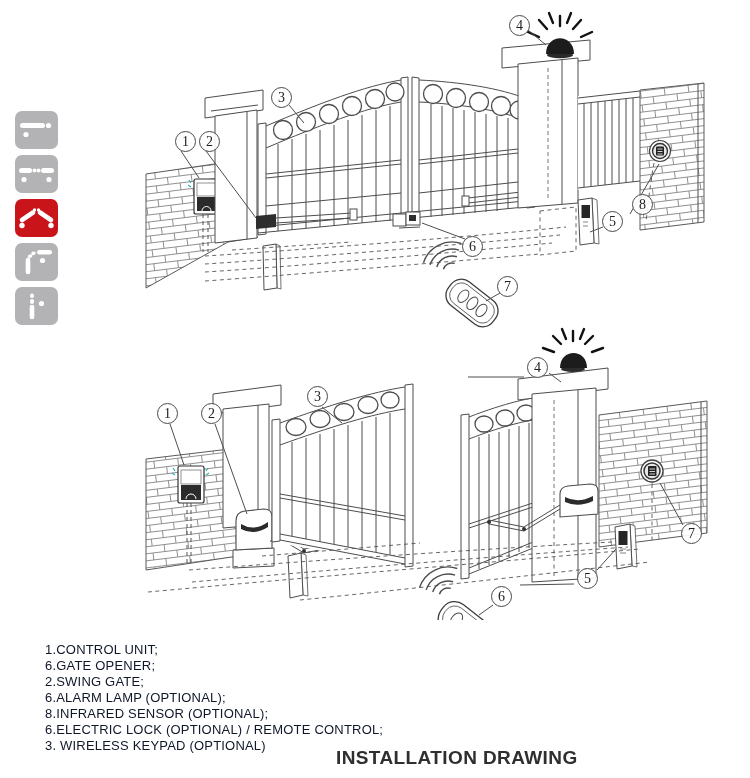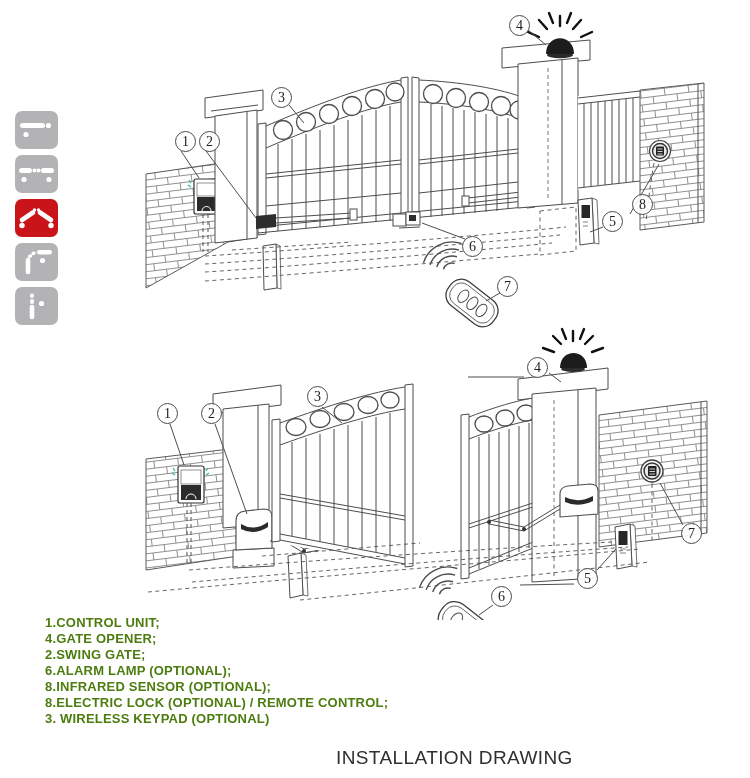--- a/index.html
+++ b/index.html
@@ -7,25 +7,25 @@
          font-family:"Liberation Sans",sans-serif;}
   
   .gicon{position:absolute;left:15px;width:43px;height:38px;border-radius:7px;background:#b3b3b5;}
   .gicon.sel{background:#c9141a;}
   .gicon svg{display:block;width:100%;height:100%;}
   
   .co{position:absolute;width:19px;height:19px;border:1.4px solid #4a4a4a;border-radius:50%;
       background:rgba(255,255,255,.9);color:#222;font-family:"Liberation Serif",serif;
       font-size:14px;line-height:19px;text-align:center;}
   
-  #legend{position:absolute;left:45px;top:615px;color:#4d7c0f;font-size:13px;font-weight:bold;
+  #legend{position:absolute;left:45px;top:642px;color:#0f172a;font-size:13px;font-weight:normal;
           letter-spacing:.2px;}
   #legend div{height:16px;line-height:16px;white-space:pre;}
   
-  #title{position:absolute;left:336px;top:747px;color:#2f2f2f;font-size:19px;font-weight:normal;
+  #title{position:absolute;left:336px;top:747px;color:#2f2f2f;font-size:19px;font-weight:bold;
          letter-spacing:.4px;}
   svg{position:absolute;left:0;top:0;}
 </style>
 </head>
 <body>
 
 <div id="stage">
 
   <div class="gicon" style="top:111px">
     <svg viewBox="0 0 43 38">
@@ -461,22 +461,22 @@
   <div class="co" style="left:157px;top:403px">1</div>
   <div class="co" style="left:201px;top:403px">2</div>
   <div class="co" style="left:307px;top:386px">3</div>
   <div class="co" style="left:527px;top:357px">4</div>
   <div class="co" style="left:577px;top:568px">5</div>
   <div class="co" style="left:491px;top:586px">6</div>
   <div class="co" style="left:681px;top:523px">7</div>
 
   <div id="legend">
     <div>1.CONTROL UNIT;</div>
-    <div>4.GATE OPENER;</div>
+    <div>6.GATE OPENER;</div>
     <div>2.SWING GATE;</div>
     <div>6.ALARM LAMP (OPTIONAL);</div>
     <div>8.INFRARED SENSOR (OPTIONAL);</div>
-    <div>8.ELECTRIC LOCK (OPTIONAL) / REMOTE CONTROL;</div>
+    <div>6.ELECTRIC LOCK (OPTIONAL) / REMOTE CONTROL;</div>
     <div>3. WIRELESS KEYPAD (OPTIONAL)</div>
   </div>
 
   <div id="title">INSTALLATION DRAWING</div>
 </div>
 
 </body></html>

